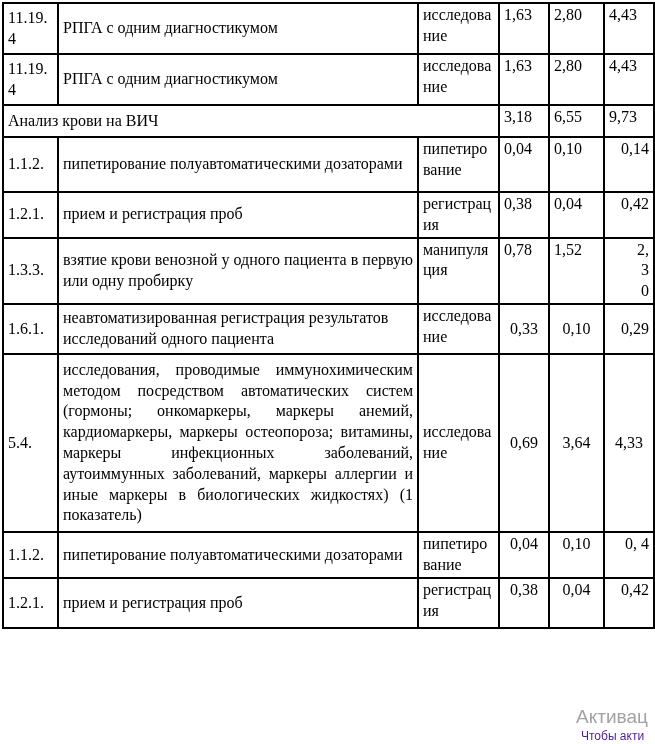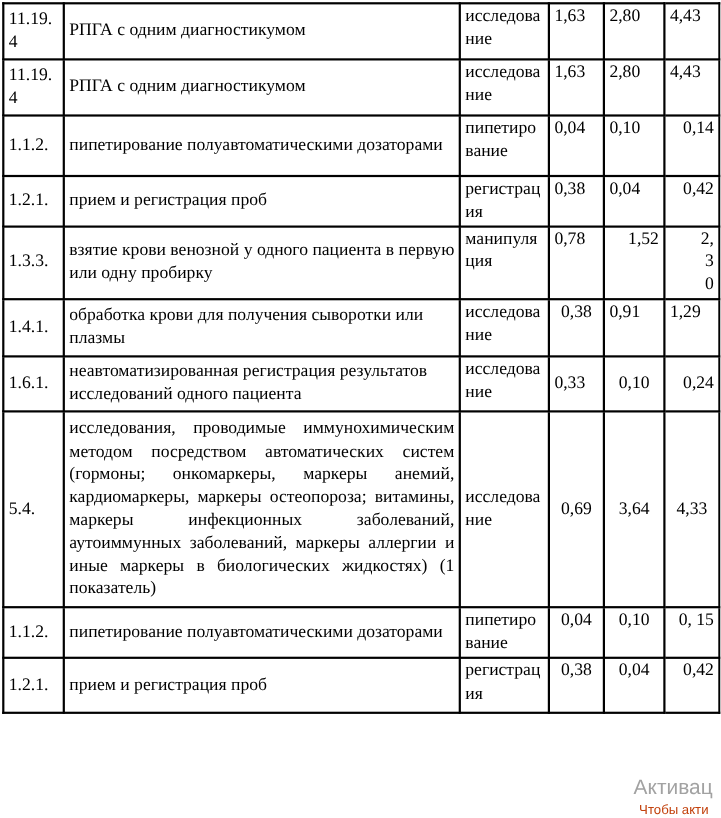--- a/index.html
+++ b/index.html
@@ -94,20 +94,26 @@
         <td class="val" style="text-align: left; vertical-align: top;">4,43</td>
       </tr>
       <tr style="height: 51px;">
         <td class="code">11.19.4</td>
         <td class="desc">РПГА с одним диагностикумом</td>
         <td class="type">исследование</td>
         <td class="val" style="text-align: left; vertical-align: top;">1,63</td>
         <td class="val" style="text-align: left; vertical-align: top;">2,80</td>
         <td class="val" style="text-align: left; vertical-align: top;">4,43</td>
       </tr>
+      <tr style="height: 32px;">
+        <td class="section-title" colspan="3">Анализ крови на ВИЧ</td>
+        <td class="val" style="text-align: left; vertical-align: top;">3,18</td>
+        <td class="val" style="text-align: left; vertical-align: top;">6,55</td>
+        <td class="val" style="text-align: left; vertical-align: top;">9,73</td>
+      </tr>
       <tr style="height: 55px;">
         <td class="code">1.1.2.</td>
         <td class="desc">пипетирование полуавтоматическими дозаторами</td>
         <td class="type">пипетирование</td>
         <td class="val" style="text-align: left; vertical-align: top;">0,04</td>
         <td class="val" style="text-align: left; vertical-align: top;">0,10</td>
         <td class="val" style="text-align: right; vertical-align: top;">0,14</td>
       </tr>
       <tr style="height: 45px;">
         <td class="code">1.2.1.</td>
@@ -115,60 +121,52 @@
         <td class="type">регистрация</td>
         <td class="val" style="text-align: left; vertical-align: top;">0,38</td>
         <td class="val" style="text-align: left; vertical-align: top;">0,04</td>
         <td class="val" style="text-align: right; vertical-align: top;">0,42</td>
       </tr>
       <tr style="height: 56px;">
         <td class="code">1.3.3.</td>
         <td class="desc" style="text-align: justify;">взятие крови венозной у одного пациента в первую или одну пробирку</td>
         <td class="type">манипуляция</td>
         <td class="val" style="text-align: left; vertical-align: top;">0,78</td>
-        <td class="val" style="text-align: right; vertical-align: top;">1,52</td>
+        <td class="val" style="vertical-align: top;">1,52</td>
         <td class="val" style="text-align: right; vertical-align: top; padding-left: 29px;">2,30</td>
-      </tr>
-      <tr style="height: 52px;">
-        <td class="code">1.4.1.</td>
-        <td class="desc">обработка крови для получения сыворотки или плазмы</td>
-        <td class="type">исследование</td>
-        <td class="val" style="text-align: center; vertical-align: top;">0,38</td>
-        <td class="val" style="text-align: left; vertical-align: top;">0,91</td>
-        <td class="val" style="text-align: left; vertical-align: top;">1,29</td>
       </tr>
       <tr style="height: 50px;">
         <td class="code">1.6.1.</td>
         <td class="desc">неавтоматизированная регистрация результатов исследований одного пациента</td>
         <td class="type">исследование</td>
-        <td class="val" style="text-align: left; vertical-align: middle;">0,33</td>
+        <td class="val" style="text-align: center; vertical-align: middle;">0,33</td>
         <td class="val" style="text-align: center; vertical-align: middle;">0,10</td>
-        <td class="val" style="text-align: right; vertical-align: middle;">0,24</td>
+        <td class="val" style="text-align: right; vertical-align: middle;">0,29</td>
       </tr>
       <tr style="height: 178px;">
         <td class="code">5.4.</td>
         <td class="desc" style="text-align: justify;">исследования, проводимые иммунохимическим методом посредством автоматических систем (гормоны; онкомаркеры, маркеры анемий, кардиомаркеры, маркеры остеопороза; витамины, маркеры инфекционных заболеваний, аутоиммунных заболеваний, маркеры аллергии и иные маркеры в биологических жидкостях) (1 показатель)</td>
         <td class="type" style="vertical-align: middle;">исследование</td>
         <td class="val" style="text-align: center; vertical-align: middle;">0,69</td>
         <td class="val" style="text-align: center; vertical-align: middle;">3,64</td>
         <td class="val" style="text-align: center; vertical-align: middle;">4,33</td>
       </tr>
       <tr style="height: 46px;">
         <td class="code">1.1.2.</td>
         <td class="desc">пипетирование полуавтоматическими дозаторами</td>
         <td class="type">пипетирование</td>
         <td class="val" style="text-align: center; vertical-align: top;">0,04</td>
         <td class="val" style="text-align: center; vertical-align: top;">0,10</td>
-        <td class="val" style="text-align: right; vertical-align: top;">0, 15</td>
+        <td class="val" style="text-align: right; vertical-align: top;">0, 4</td>
       </tr>
       <tr style="height: 50px;">
         <td class="code">1.2.1.</td>
         <td class="desc">прием и регистрация проб</td>
         <td class="type">регистрация</td>
         <td class="val" style="text-align: center; vertical-align: top;">0,38</td>
         <td class="val" style="text-align: center; vertical-align: top;">0,04</td>
         <td class="val" style="text-align: right; vertical-align: top;">0,42</td>
       </tr>
     </tbody>
 </table>
 
 <div class="watermark-line1" style="color: rgb(162, 162, 162);">Активац</div>
-<div class="watermark-line2" style="color: #c2410c;">Чтобы акти</div>
+<div class="watermark-line2" style="color: #4c1d95;">Чтобы акти</div>
 
 </body></html>

